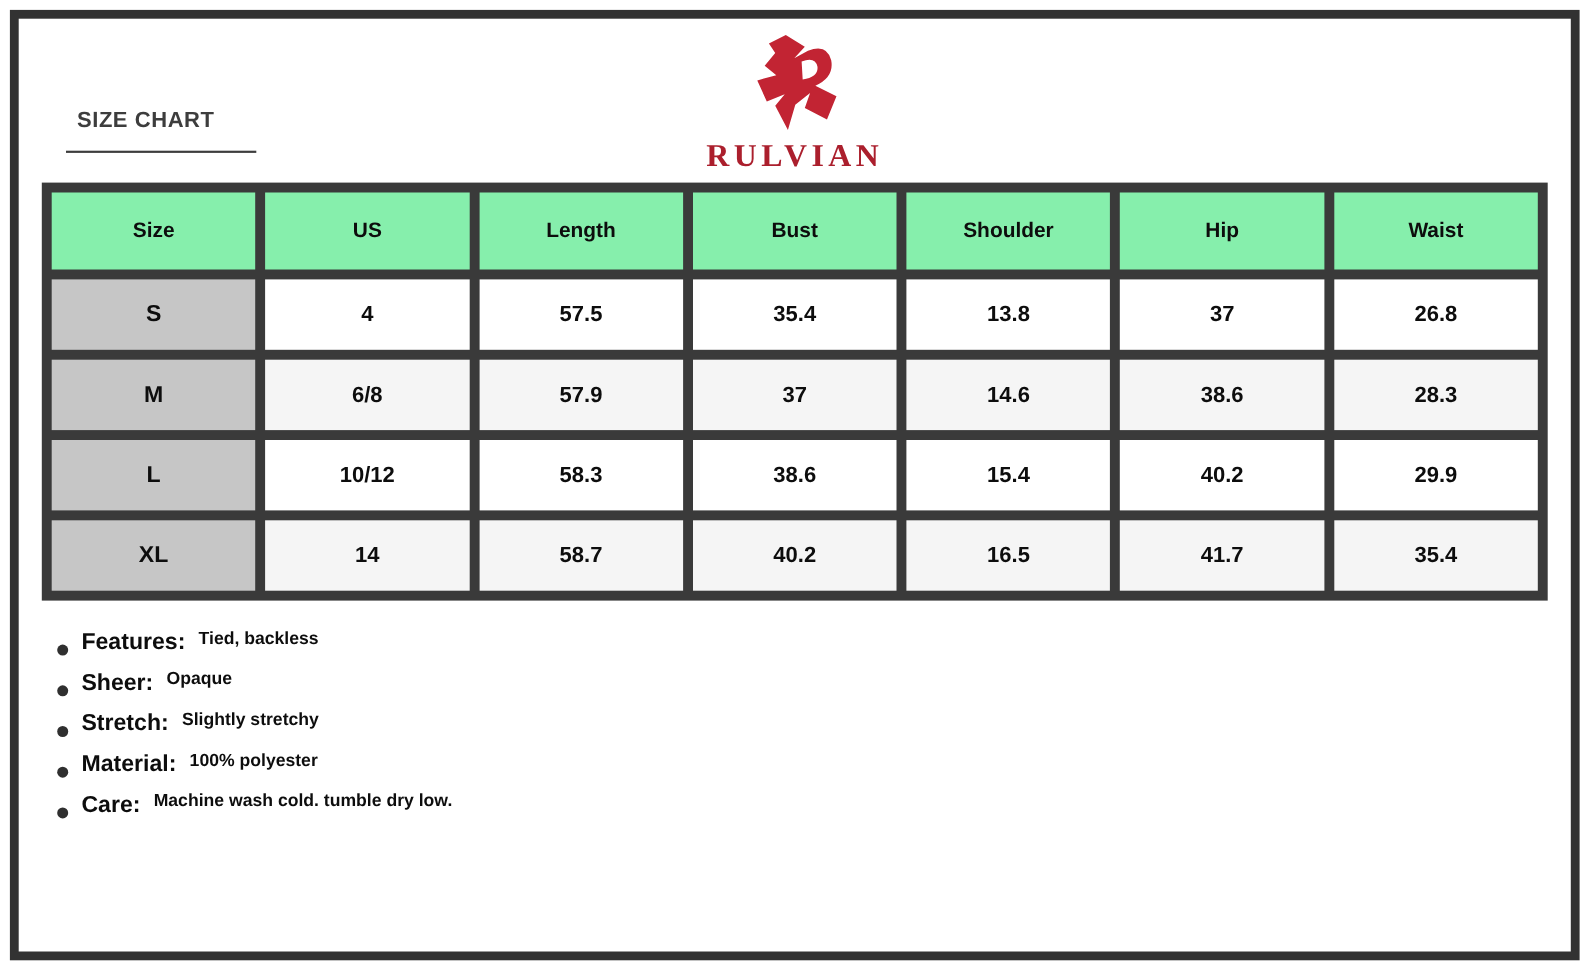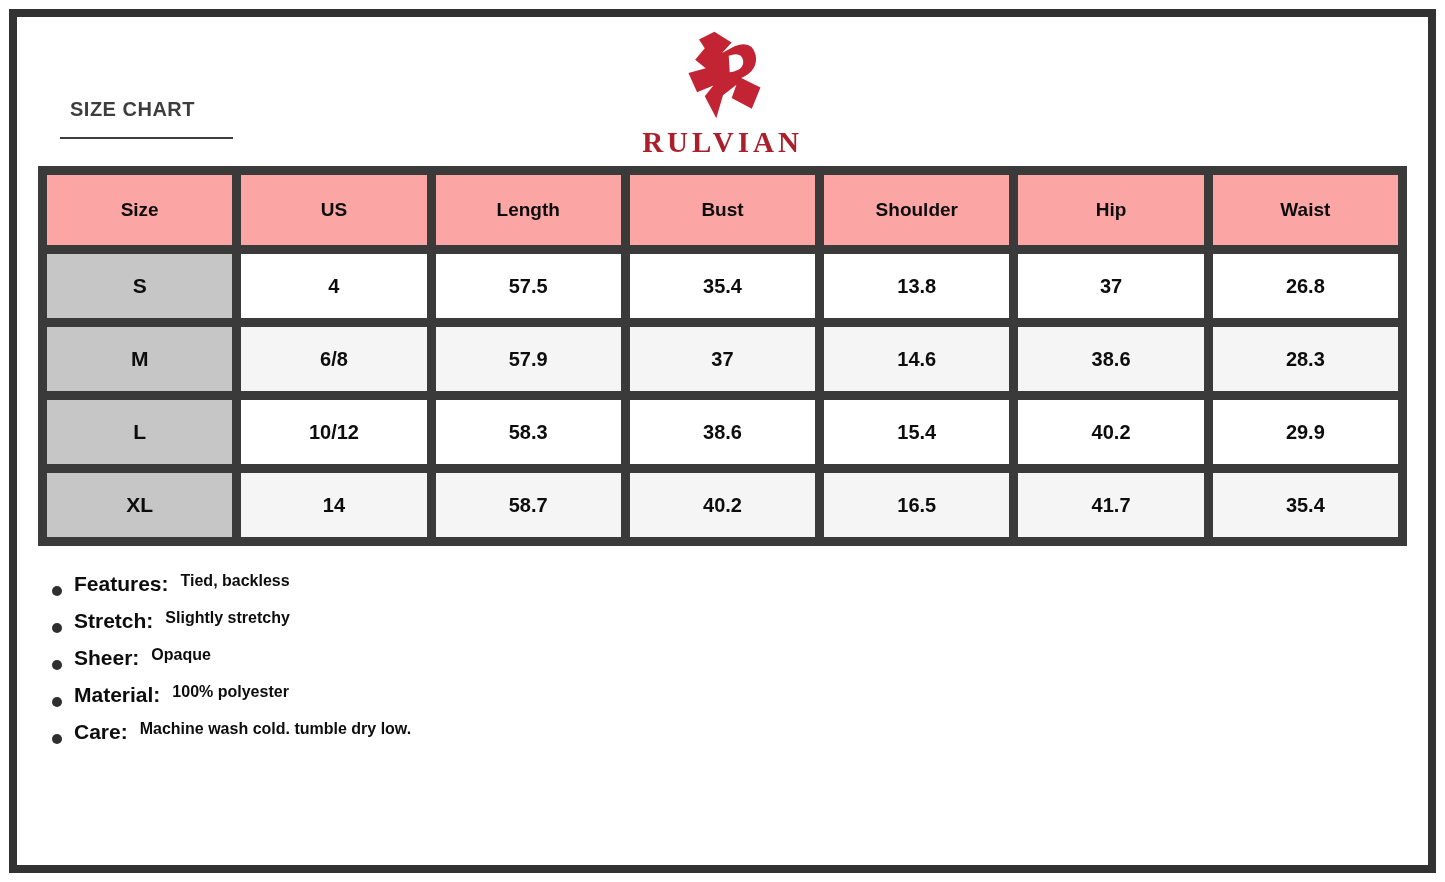--- a/index.html
+++ b/index.html
@@ -29,21 +29,21 @@
   .size-table{
     position:absolute;left:38px;top:166px;width:1369px;box-sizing:border-box;
     background:#3a3a3a;padding:9px;
     display:grid;grid-template-columns:repeat(7,1fr);
     grid-template-rows:70px repeat(4,64px);gap:9px;
   }
   .cell{
     display:flex;align-items:center;justify-content:center;
     font-weight:bold;font-size:20px;background:#ffffff;color:#0d0d0d;
   }
-  .cell.head{background:#fca5a5;font-size:19px;}
+  .cell.head{background:#86efac;font-size:19px;}
   .cell.sizecol{background:#c6c6c6;font-size:21px;}
   .cell.alt{background:#f5f5f5;}
   
   .details{
     position:absolute;left:52px;top:572px;margin:0;padding:0;list-style:none;
   }
   .details li{display:flex;align-items:flex-start;height:37px;}
   .dot{
     width:10px;height:10px;border-radius:50%;background:#2f2f2f;
     align-self:center;margin-right:12px;flex:0 0 auto;
@@ -119,27 +119,27 @@
   </section>
 
   <ul class="details">
     <li>
       <span class="dot"></span>
       <span class="dlabel">Features:</span>
       <span class="dvalue">Tied, backless</span>
     </li>
     <li>
       <span class="dot"></span>
-      <span class="dlabel">Stretch:</span>
-      <span class="dvalue">Slightly stretchy</span>
+      <span class="dlabel">Sheer:</span>
+      <span class="dvalue">Opaque</span>
     </li>
     <li>
       <span class="dot"></span>
-      <span class="dlabel">Sheer:</span>
-      <span class="dvalue">Opaque</span>
+      <span class="dlabel">Stretch:</span>
+      <span class="dvalue">Slightly stretchy</span>
     </li>
     <li>
       <span class="dot"></span>
       <span class="dlabel">Material:</span>
       <span class="dvalue">100% polyester</span>
     </li>
     <li>
       <span class="dot"></span>
       <span class="dlabel">Care:</span>
       <span class="dvalue">Machine wash cold. tumble dry low.</span>

